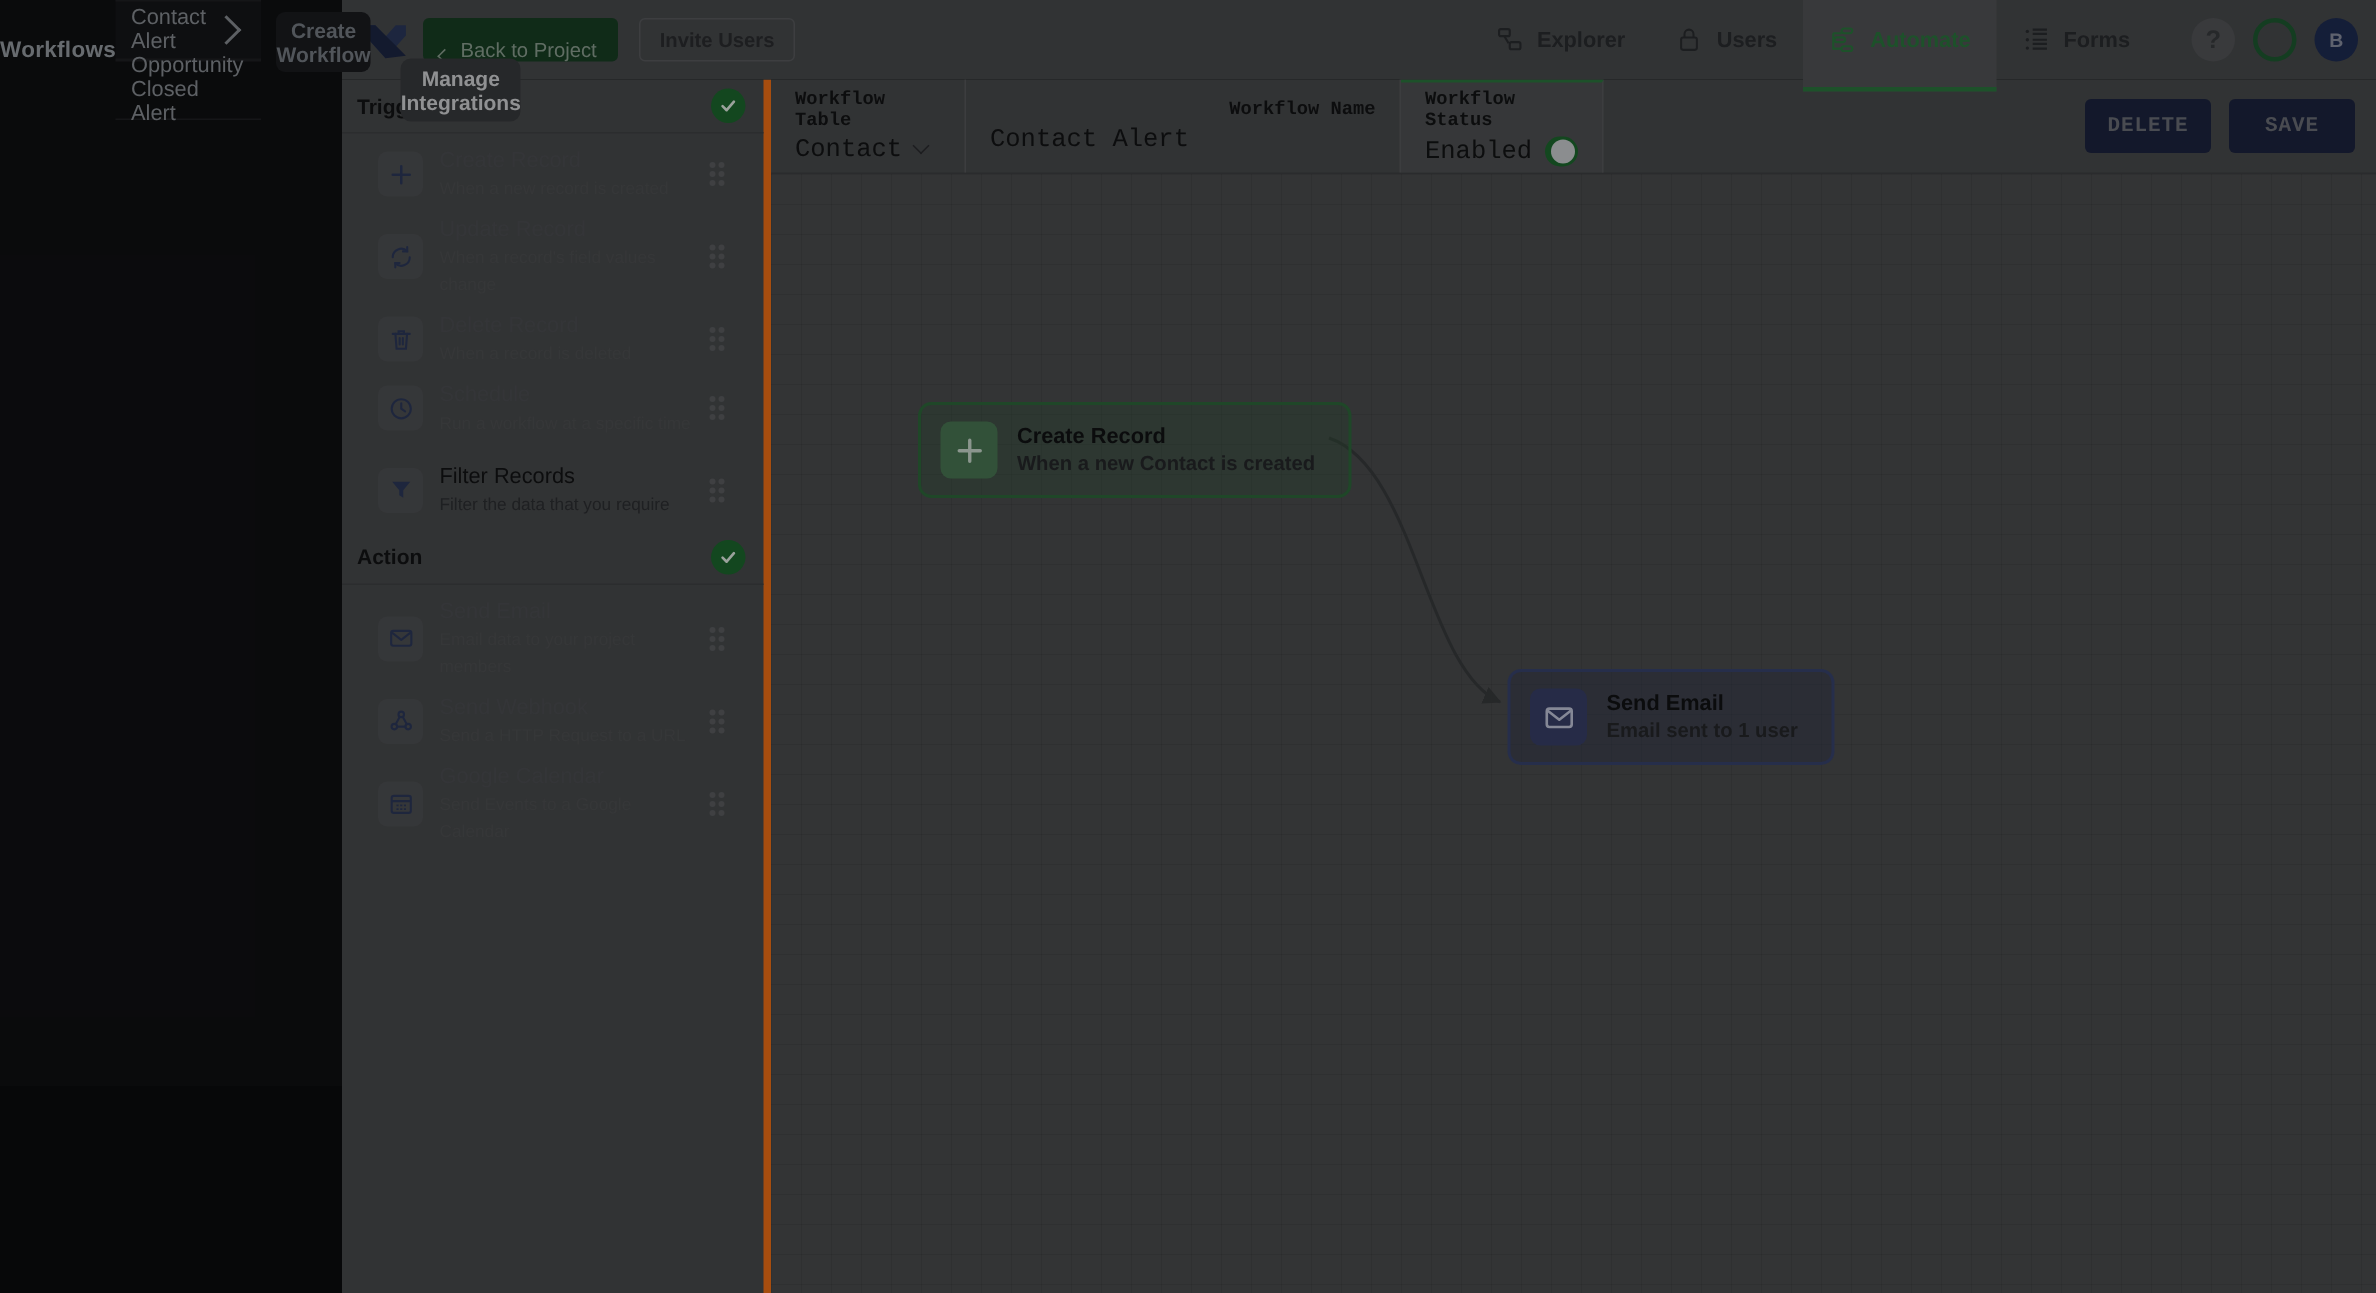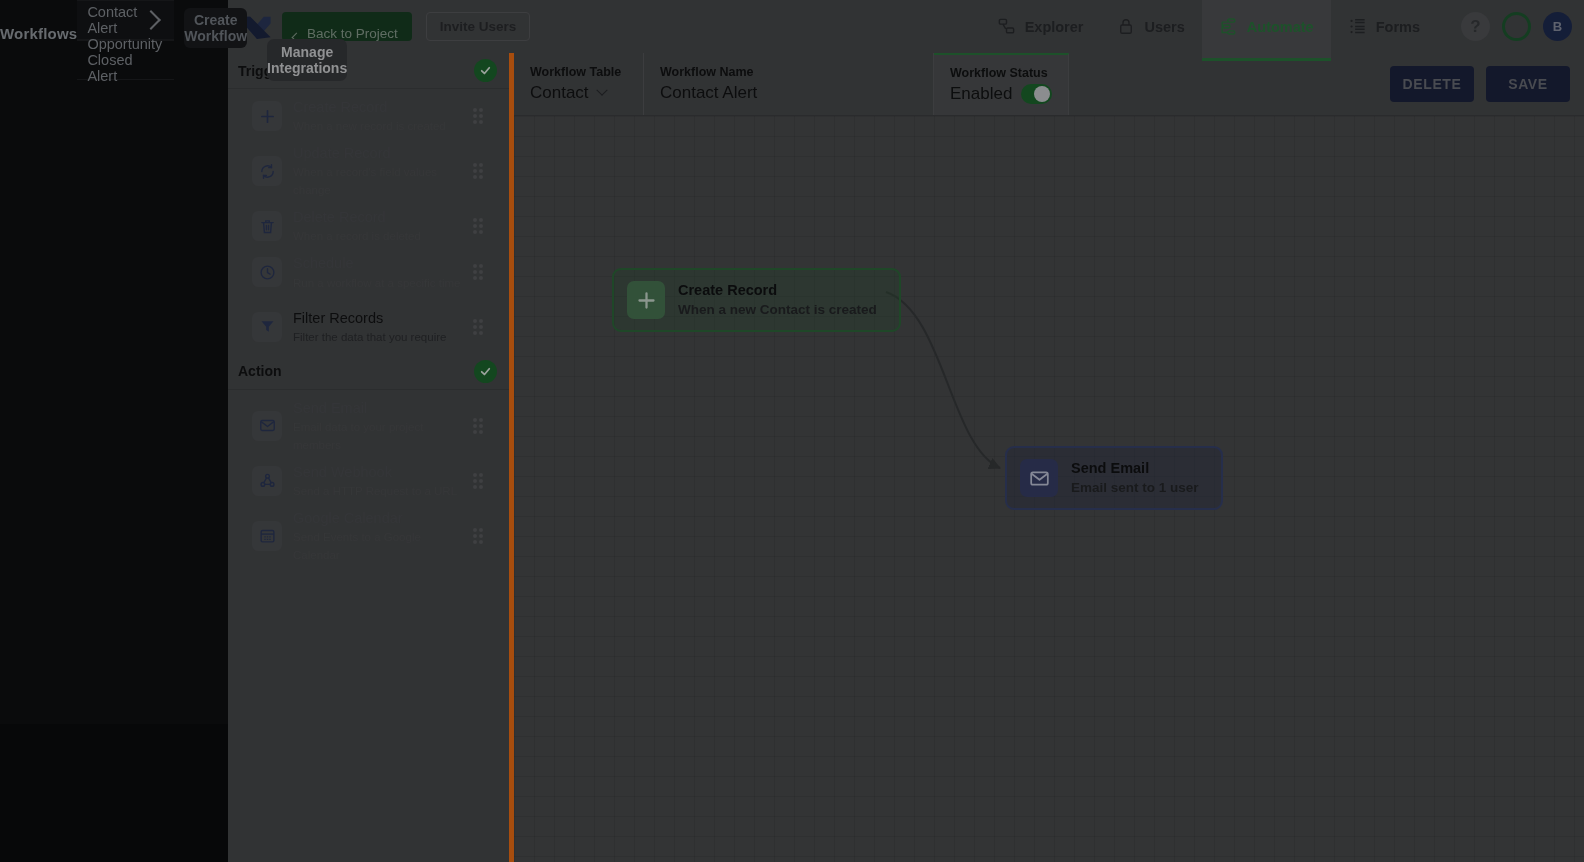--- a/index.html
+++ b/index.html
@@ -289,20 +289,21 @@
   
   .canvas-col { flex: 1; display: flex; flex-direction: column; min-width: 0; }
 
   .wf-toolbar {
     height: 63px;
     flex: 0 0 63px;
     background: #4a4c4e;
     display: flex;
     align-items: stretch;
     border-bottom: 1px solid #3f4143;
+    font-family: Liberation Mono, monospace;
   }
   .tb-field {
     display: flex;
     flex-direction: column;
     justify-content: center;
     padding: 0 16px;
     border-right: 1px solid #5a5c5f;
     min-width: 0;
   }
   .tb-field .lbl {
@@ -312,21 +313,21 @@
     margin-bottom: 4px;
   }
   .tb-field .val {
     font-size: 17px;
     color: #131415;
     display: flex;
     align-items: center;
     gap: 9px;
   }
   .tb-table { flex: 0 0 130px; }
-  .tb-name { flex: 0 0 290px; }
+  .tb-name { flex: 0 0 290px; text-align: right; }
   .tb-status {
     flex: 0 0 135px;
     background: #515355;
     border-top: 2px solid #2c7a3f;
   }
   .caret-down {
     width: 8px; height: 8px;
     border-right: 1.8px solid #2a2c2f;
     border-bottom: 1.8px solid #2a2c2f;
     transform: rotate(45deg) translate(-2px,-2px);

